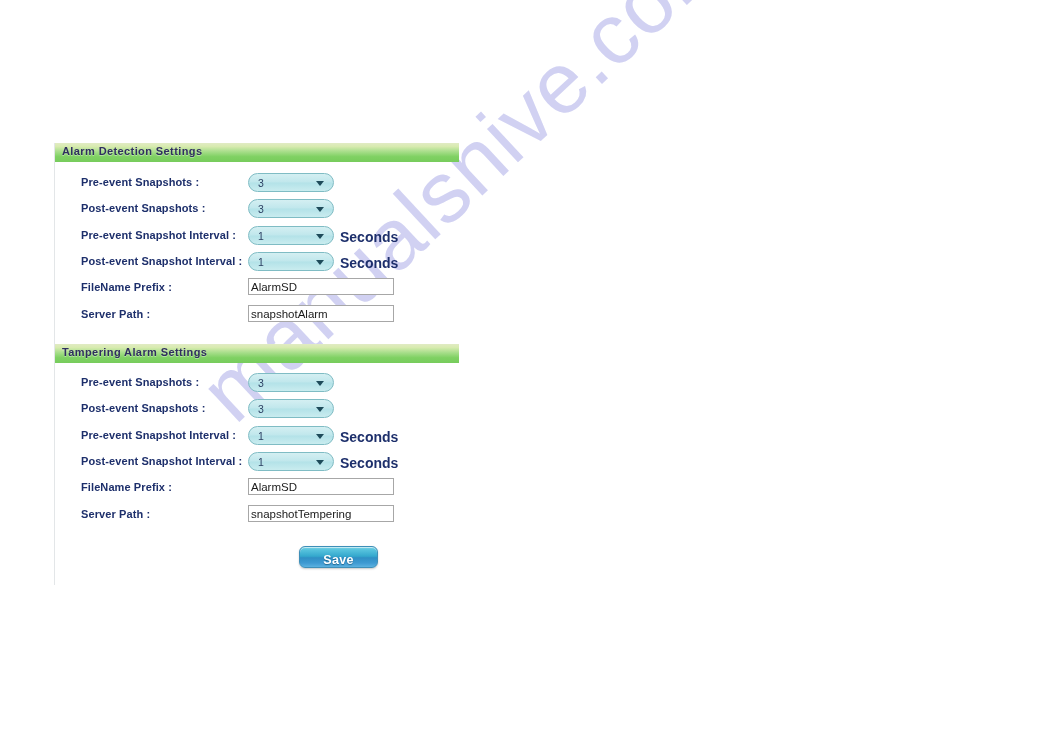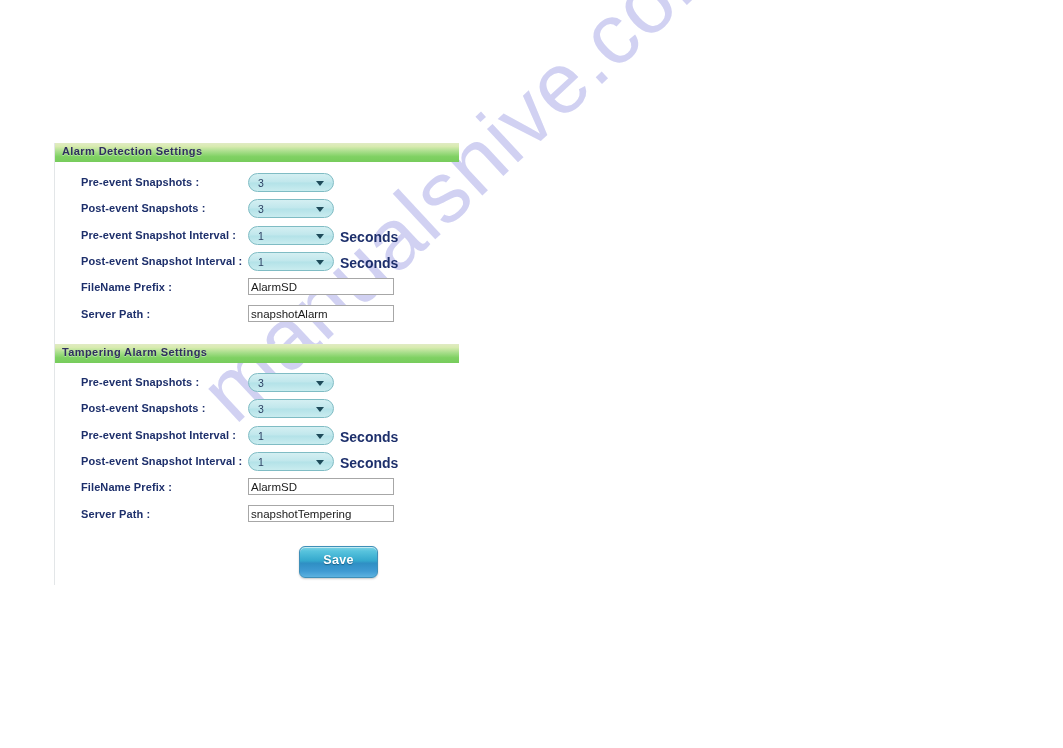--- a/index.html
+++ b/index.html
@@ -162,21 +162,21 @@
     font-family: "Liberation Sans", sans-serif;
     text-align: right;
   }
 
   
   #save-button {
     position: absolute;
     left: 244px;
     top: 403px;
     width: 79px;
-    height: 32px;
+    height: 22px;
     border-radius: 6px;
     border: 1px solid #3f8fb8;
     background:
       linear-gradient(to bottom,
         #7fd4e6 0%,
         #57c3dd 14%,
         #34a8cd 46%,
         #2f8fc4 54%,
         #3f9ad2 80%,
         #5cb2e0 100%);

